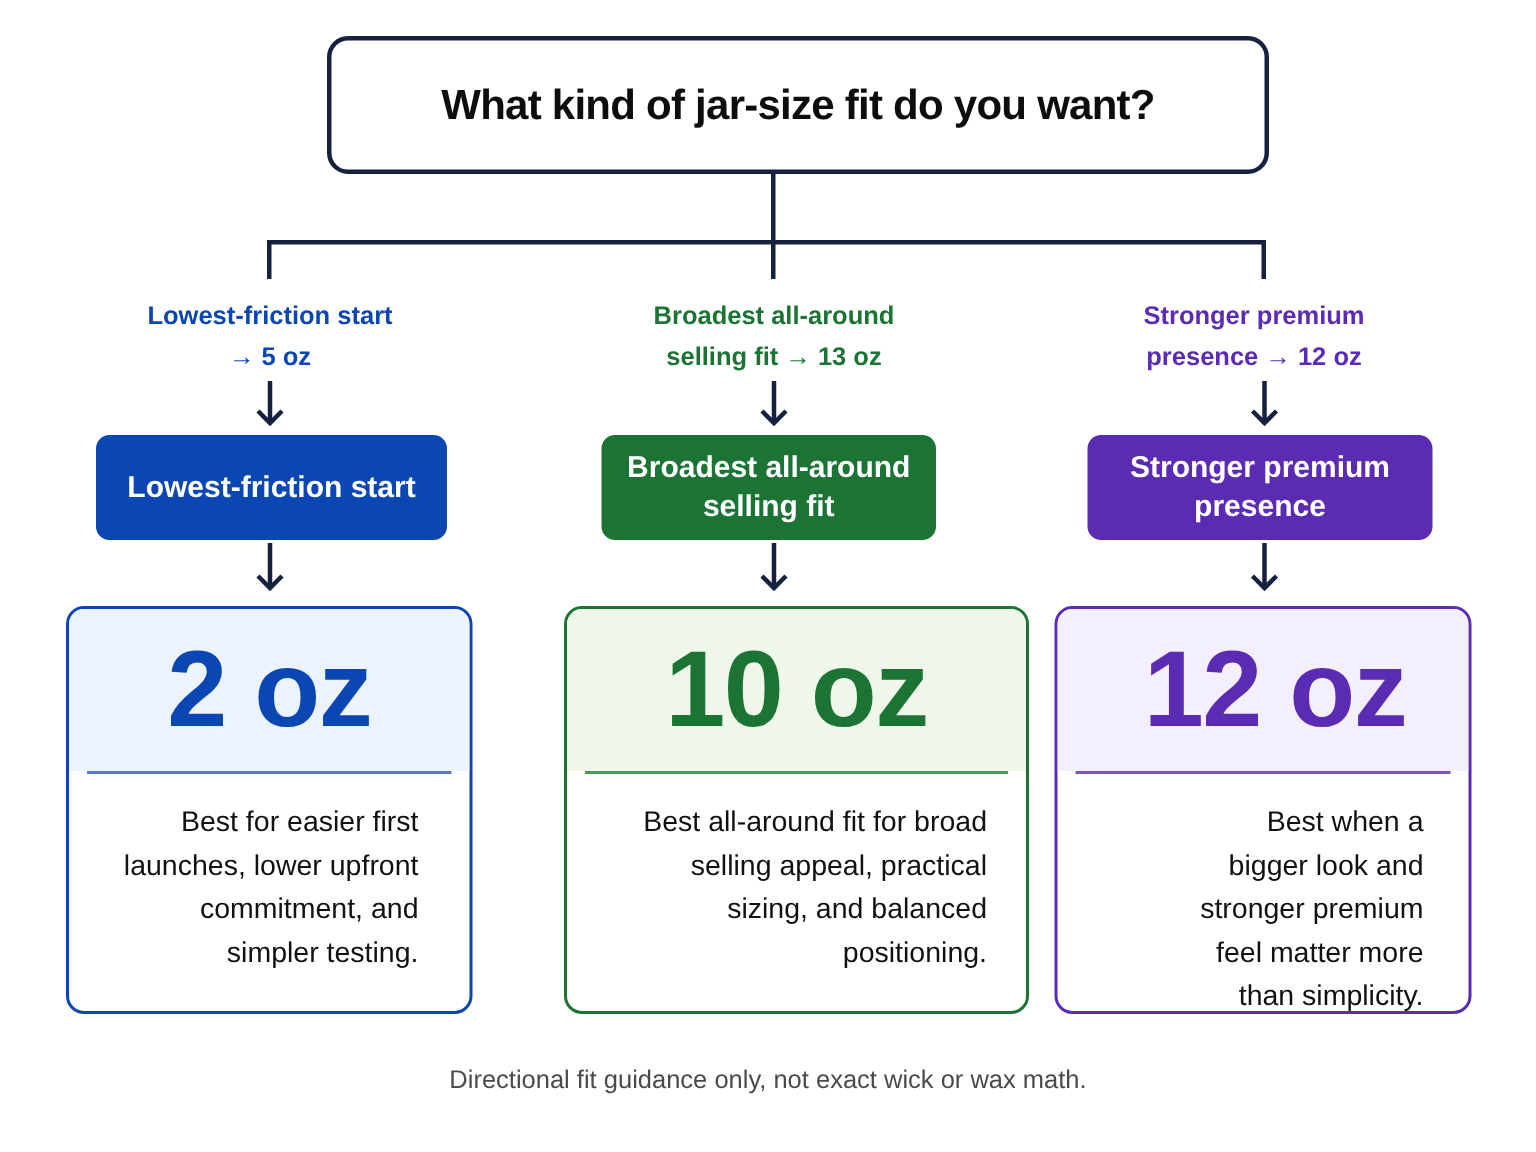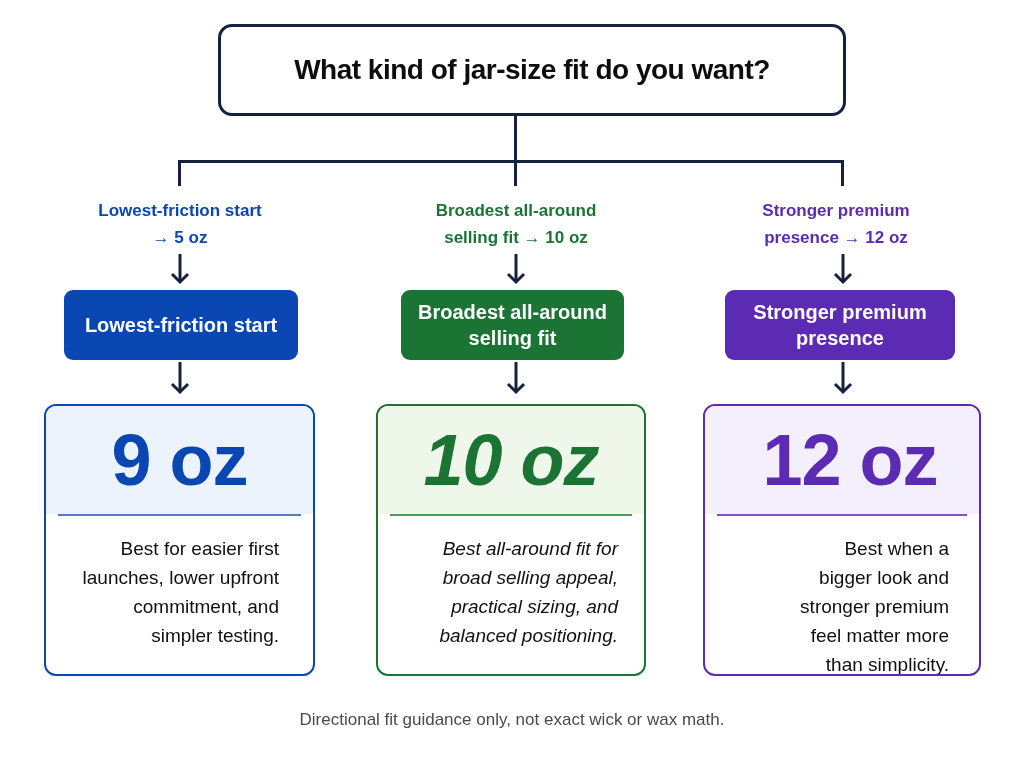--- a/index.html
+++ b/index.html
@@ -62,21 +62,21 @@
 <div class="line" style="left:178px; top:160px; width:3px; height:26px;"></div>
 <div class="line" style="left:514px; top:160px; width:3px; height:26px;"></div>
 <div class="line" style="left:841px; top:160px; width:3px; height:26px;"></div>
 
 <div class="branch-label" style="left:50px; top:197px; color:#0b47b3;">
   <div>Lowest-friction start</div>
   <div>→ 5 oz</div>
 </div>
 <div class="branch-label" style="left:386px; top:197px; color:#1b7434;">
   <div>Broadest all-around</div>
-  <div>selling fit → 10 oz</div>
+  <div>selling fit → 13 oz</div>
 </div>
 <div class="branch-label" style="left:706px; top:197px; color:#5b2cb3;">
   <div>Stronger premium</div>
   <div>presence → 12 oz</div>
 </div>
 
 <div class="arrow-down" style="left:168px; top:252px;">
   <svg width="24" height="34" viewBox="0 0 24 34">
       <line x1="12" y1="2" x2="12" y2="30" stroke="#15213f" stroke-width="3"></line>
       <polyline points="4,22 12,30 20,22" fill="none" stroke="#15213f" stroke-width="3"></polyline>
@@ -127,27 +127,27 @@
 </div>
 <div class="arrow-down" style="left:831px; top:362px;">
   <svg width="24" height="34" viewBox="0 0 24 34">
       <line x1="12" y1="0" x2="12" y2="30" stroke="#15213f" stroke-width="3"></line>
       <polyline points="4,22 12,30 20,22" fill="none" stroke="#15213f" stroke-width="3"></polyline>
     </svg>
 </div>
 
 <div class="result-card" style="left:44px; width:271px; border-color:#0b47b3;">
   <div class="result-top" style="background:#edf3fd;">
-    <span class="result-size" style="color:#0b47b3;">9 oz</span>
+    <span class="result-size" style="color:#0b47b3;">2 oz</span>
   </div>
   <div class="result-divider" style="background:#5b7ac4;"></div>
   <div class="result-desc" style="padding-left:34px; padding-right:34px;">Best for easier first launches, lower upfront commitment, and simpler testing.</div>
 </div>
 
-<div class="result-card" style="left:376px; width:270px; border-color:#1b7434;font-style:italic;">
+<div class="result-card" style="left:376px; width:310px; border-color:#1b7434;">
   <div class="result-top" style="background:#eef7ea;">
     <span class="result-size" style="color:#1b7434;">10 oz</span>
   </div>
   <div class="result-divider" style="background:#4c9a55;"></div>
   <div class="result-desc" style="padding-left:26px; padding-right:26px;">Best all-around fit for broad selling appeal, practical sizing, and balanced positioning.</div>
 </div>
 
 <div class="result-card" style="left:703px; width:278px; border-color:#5b2cb3;">
   <div class="result-top" style="background:#f4effd;">
     <span class="result-size" style="color:#5b2cb3;margin-left:16px;">12 oz</span>

